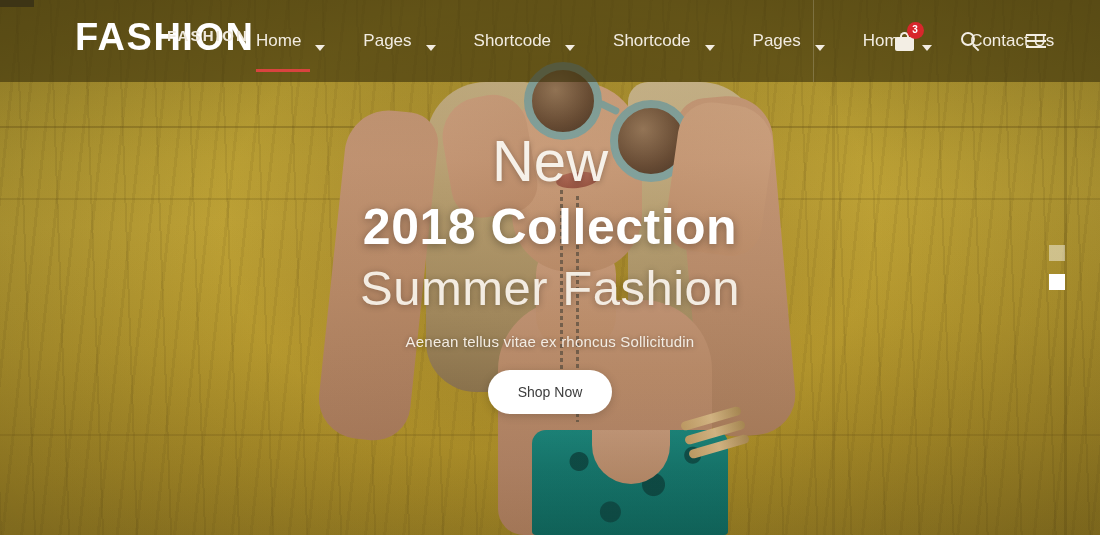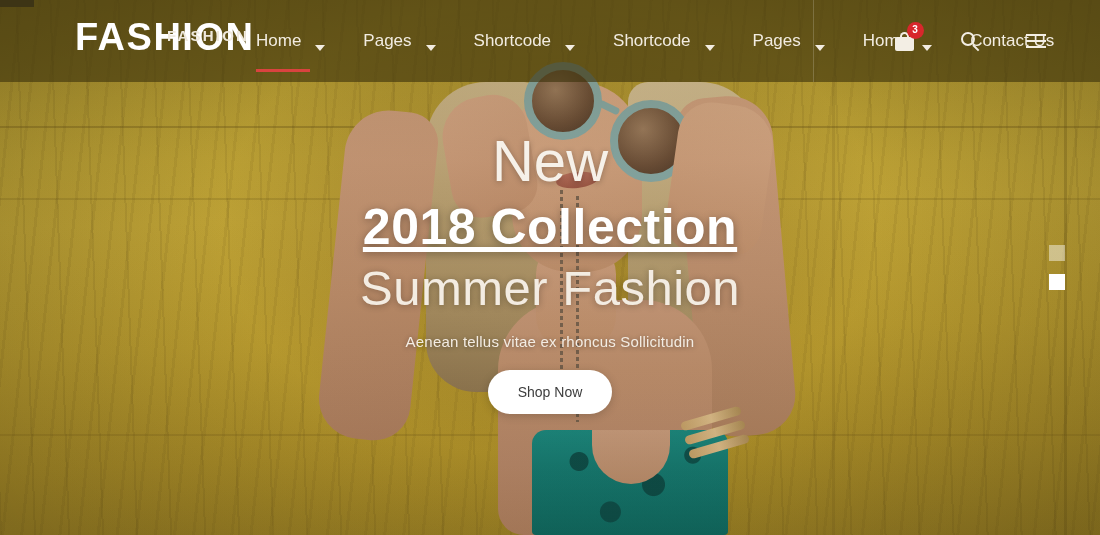--- a/index.html
+++ b/index.html
@@ -171,21 +171,21 @@
   .hero-content {
     position:absolute; left:0; top:82px; width:1100px; height:459px;
     display:flex; flex-direction:column; align-items:center; z-index:10;
   }
   .h-new {
     margin-top:50px; font-size:58px; font-weight:300; color:#f6f1e9; line-height:1;
     letter-spacing:0px; text-shadow:0 1px 6px rgba(0,0,0,.28);
   }
   .h-collection {
     margin-top:12px; font-size:50px; font-weight:bold; color:#ffffff; line-height:1;
-    letter-spacing:0.5px; text-shadow:0 2px 8px rgba(0,0,0,.34);text-decoration:underline;
+    letter-spacing:0.5px; text-shadow:0 2px 8px rgba(0,0,0,.34);
   }
   .h-summer {
     margin-top:12px; font-size:49px; font-weight:300; color:#f3ece2; line-height:1;
     letter-spacing:0.5px; text-shadow:0 1px 7px rgba(0,0,0,.30);
   }
   .h-sub {
     margin-top:20px; font-size:15px; color:#f3ece3; letter-spacing:.2px;
     text-shadow:0 1px 5px rgba(0,0,0,.38);
   }
   .shop-btn {

